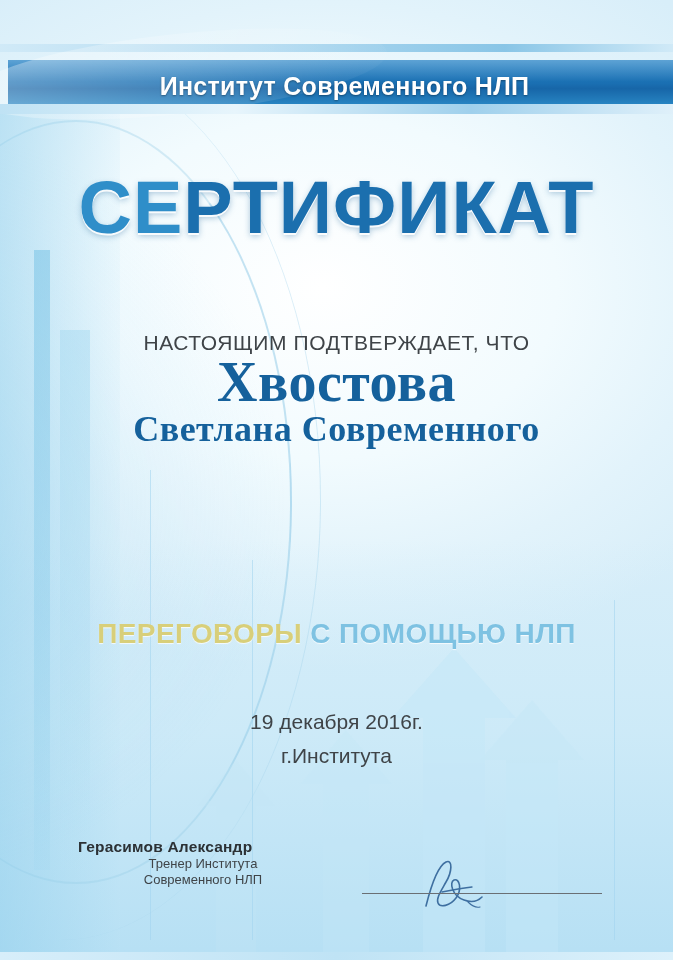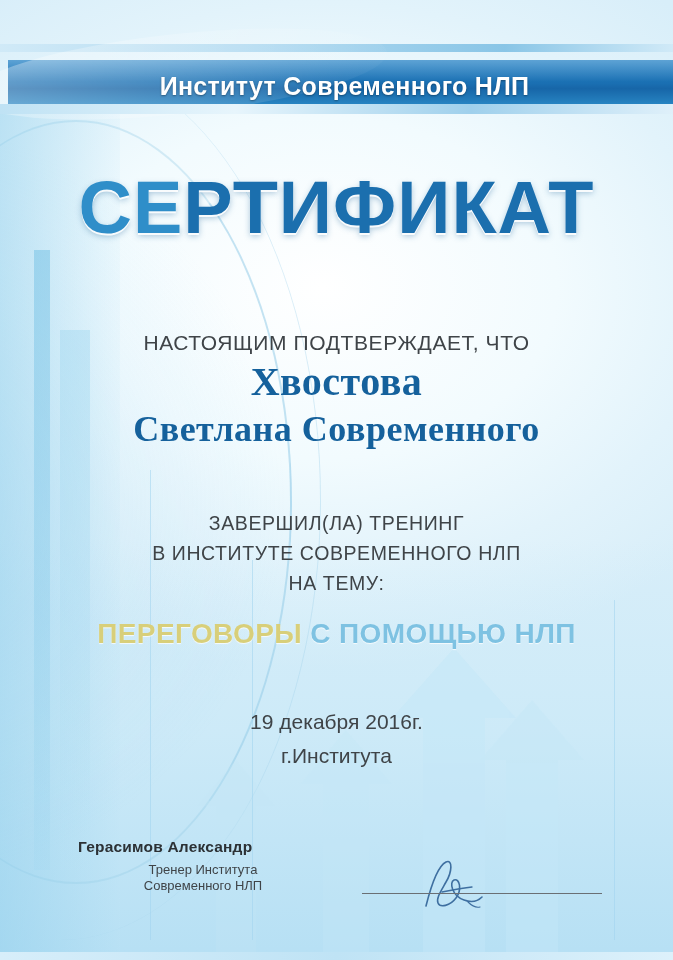--- a/index.html
+++ b/index.html
@@ -189,21 +189,21 @@
   .recipient {
     position: absolute;
     left: 0; right: 0;
     top: 358px;
     text-align: center;
     color: #15619c;
     font-family: "Liberation Serif", serif;
     font-weight: bold;
   }
   .recipient .surname {
-    font-size: 40px;
+    font-size: 56px;
     line-height: 48px;
     letter-spacing: 0.5px;
   }
   .recipient .given {
     font-size: 36px;
     line-height: 46px;
     letter-spacing: 0.5px;
   }
 
   .body-lines {
@@ -250,21 +250,20 @@
     top: 838px;
     width: 250px;
     text-align: left;
     color: #2c3135;
     font-family: "Liberation Sans", sans-serif;
   }
   .signer .name {
     font-size: 15.5px;
     font-weight: bold;
     letter-spacing: 0.2px;
-    margin-bottom: 6px;
   }
   .signer .role {
     font-size: 13px;
     line-height: 16px;
     color: #3f4448;
     text-align: center;
   }
   .sig-line {
     position: absolute;
     left: 362px;
@@ -334,25 +333,20 @@
 
     <div class="cert-word"><span class="hl">СЕ</span><span>РТИФИКАТ</span></div>
 
     <div class="confirm-line">НАСТОЯЩИМ ПОДТВЕРЖДАЕТ, ЧТО</div>
 
     <div class="recipient">
       <div class="surname">Хвостова</div>
       <div class="given">Светлана Современного</div>
     </div>
 
-    <div class="body-lines">
-      <div>ЗАВЕРШИЛ(ЛА) ТРЕНИНГ</div>
-      <div>В ИНСТИТУТЕ СОВРЕМЕННОГО НЛП</div>
-      <div>НА ТЕМУ:</div>
-    </div>
 
     <div class="topic"><span>ПЕРЕГОВОРЫ</span><span class="accent"> С ПОМОЩЬЮ НЛП</span></div>
 
     <div class="place-date">
       <div>19 декабря 2016г.</div>
       <div>г.Института</div>
     </div>
 
     <div class="signer">
       <div class="name">Герасимов Александр</div>

